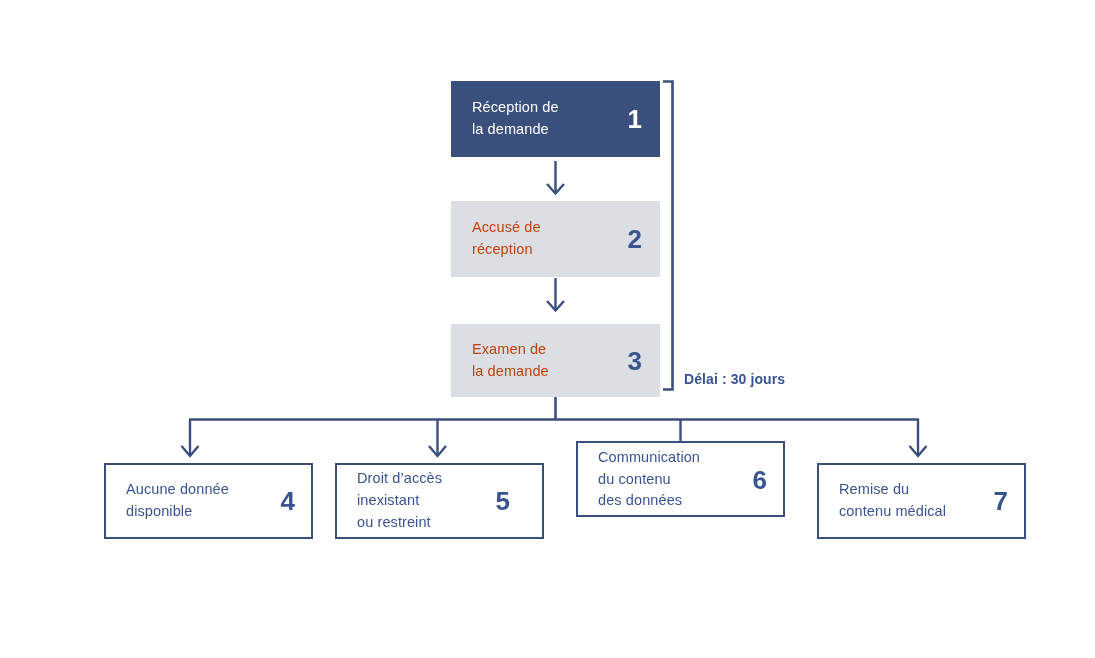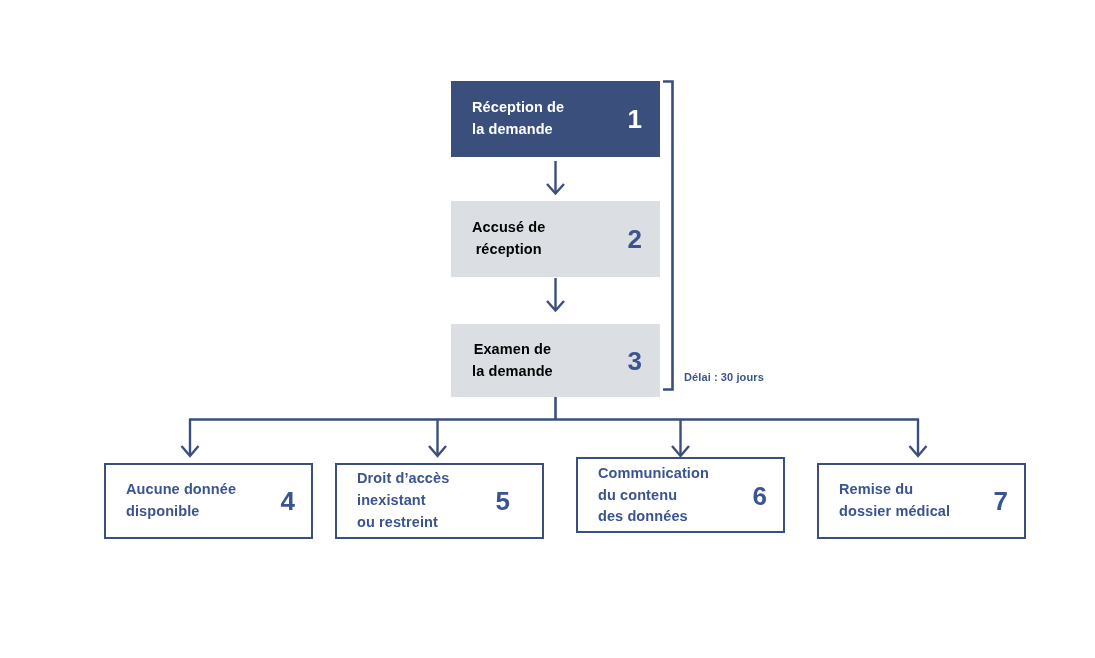--- a/index.html
+++ b/index.html
@@ -24,21 +24,21 @@
   }
   .node {
     position: absolute;
     box-sizing: border-box;
     display: flex;
     align-items: center;
     justify-content: space-between;
   }
   .node .label {
     font-size: 14.5px;
-    font-weight: bold;
+    font-weight: normal;
     line-height: 1.5;
     white-space: pre-line;
     letter-spacing: 0.1px;
   }
   .node .num {
     font-size: 26px;
     font-weight: bold;
     line-height: 1;
   }
   
@@ -46,33 +46,33 @@
     background: #3b4f7d;
     border: none;
   }
   .node.primary .label { color: #ffffff; }
   .node.primary .num { color: #ffffff; }
   
   .node.muted {
     background: #dbdfe4;
     border: none;
   }
-  .node.muted .label { color: #000000; text-align: center; }
+  .node.muted .label { color: #c2410c; }
   .node.muted .num { color: #3a5491; }
   
   .node.outlined {
     background: #ffffff;
     border: 2px solid #3b4f7d;
   }
   .node.outlined .label { color: #3a5491; }
   .node.outlined .num { color: #3a5491; }
 
   .delay-label {
     position: absolute;
-    font-size: 11px;
+    font-size: 14px;
     font-weight: bold;
     color: #3a5491;
     white-space: nowrap;
     letter-spacing: 0.1px;
   }
   svg.connectors {
     position: absolute;
     left: 0;
     top: 0;
     width: 1095px;
@@ -150,26 +150,26 @@
     <span class="num">4</span>
   </div>
 
   <div class="node outlined" style="left:335px; top:463px; width:209px; height:76px; padding:0 32px 0 20px;">
     <span class="label">Droit d’accès
 inexistant
 ou restreint</span>
     <span class="num">5</span>
   </div>
 
-  <div class="node outlined" style="left:576px; top:457px; width:209px; height:76px; padding:1px 16px 0 20px;">
+  <div class="node outlined" style="left:576px; top:441px; width:209px; height:76px; padding:1px 16px 0 20px;">
     <span class="label">Communication
 du contenu
 des données</span>
     <span class="num">6</span>
   </div>
 
   <div class="node outlined" style="left:817px; top:463px; width:209px; height:76px; padding:0 16px 0 20px;">
     <span class="label">Remise du
-dossier médical</span>
+contenu médical</span>
     <span class="num">7</span>
   </div>
 
 </div>
 
 </body></html>

